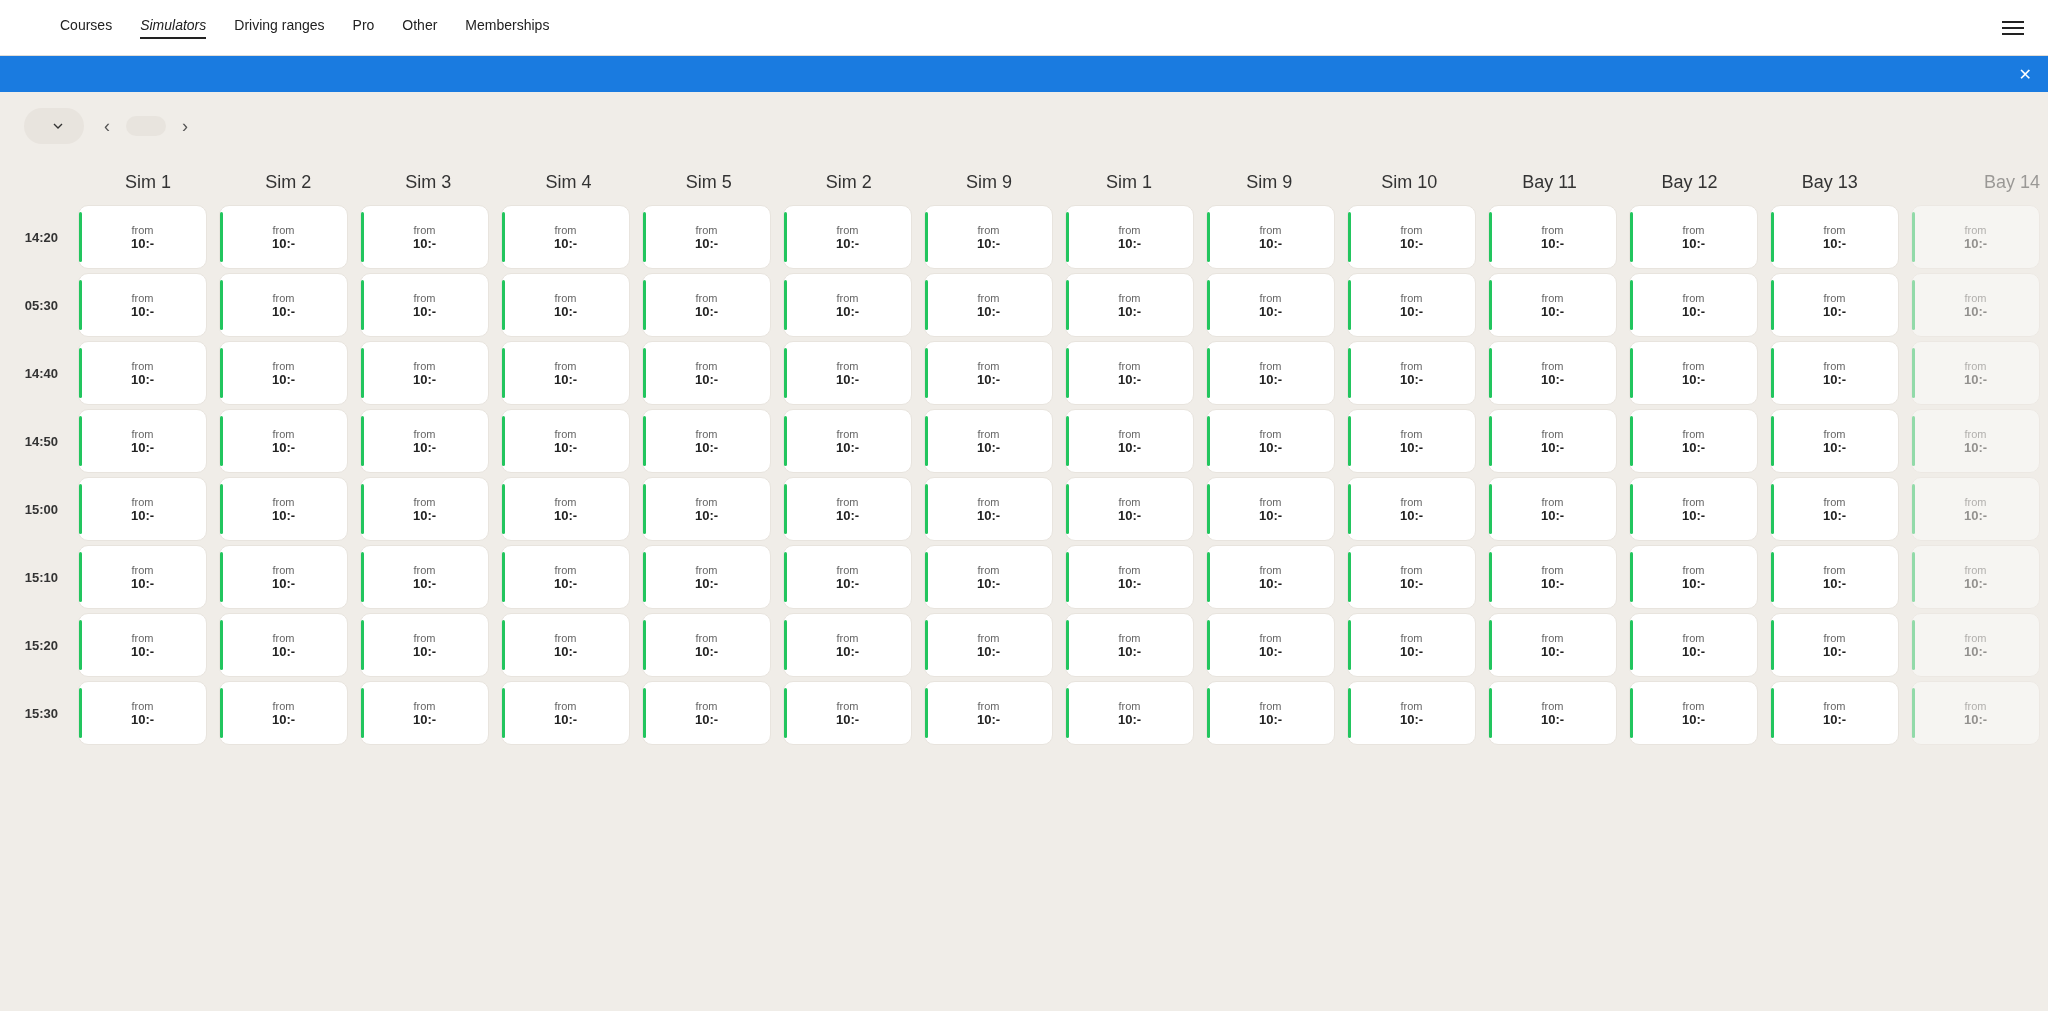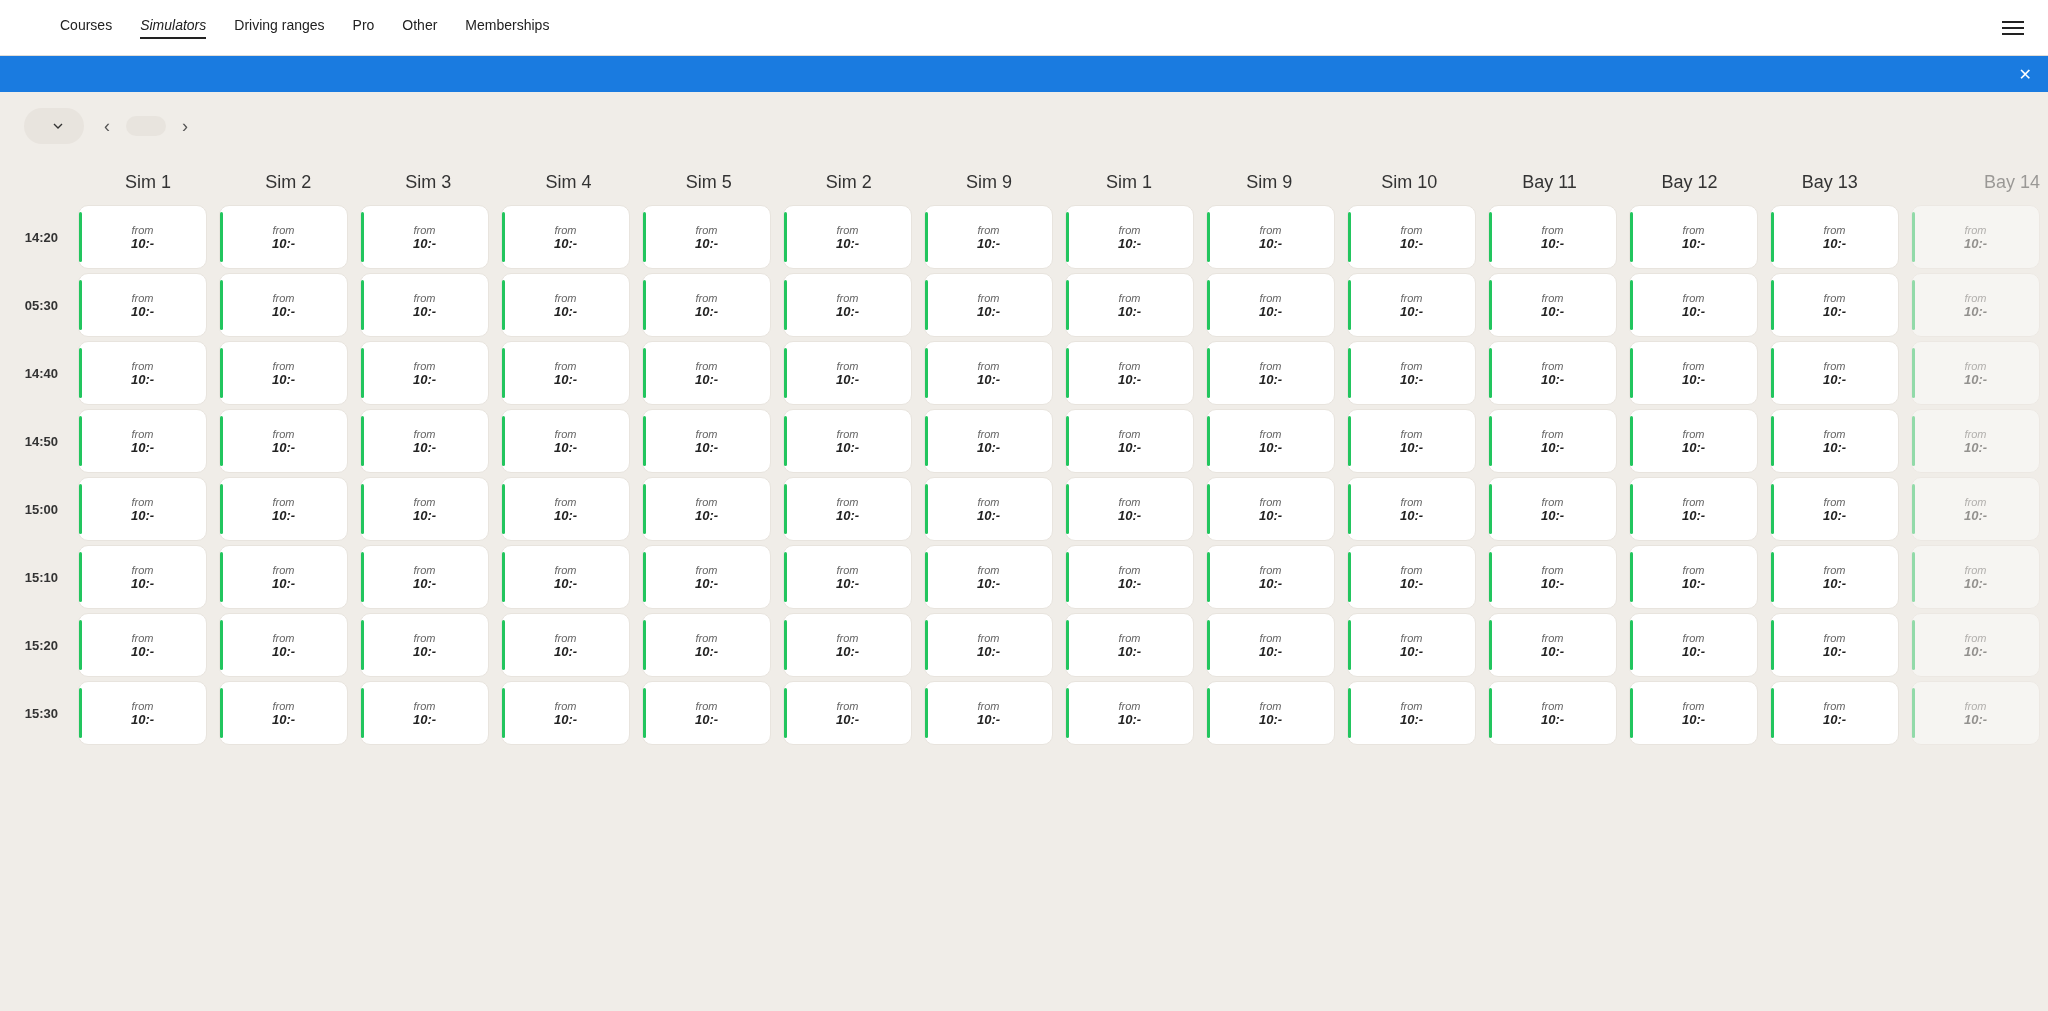--- a/index.html
+++ b/index.html
@@ -33,21 +33,21 @@
     
     
     .grid-header { display: flex; padding: 8px 0; }
     .time-col-header { width: 70px; flex-shrink: 0; }
     .cols-header { display: flex; flex: 1; }
     .col-header { flex: 1; text-align: center; font-size: 18px; font-weight: 400; color: #333; padding: 4px 0; }
 
     
     .grid-row { display: flex; margin-bottom: 4px; align-items: center; }
     .time-label { width: 70px; flex-shrink: 0; font-size: 13px; font-weight: 600; color: #333; padding-right: 20px; text-align: right; }
-    .cells { display: flex; flex: 1; gap: 12px; font-style: italic; }
+    .cells { display: flex; flex: 1; gap: 12px; }
     .cell { flex: 1; background: #fff; border-radius: 10px; padding: 6px 4px; display: flex; flex-direction: column; align-items: center; justify-content: center; min-height: 64px; position: relative; cursor: pointer; border: 1px solid #e8e4de; }
     .cell::before { content: ''; position: absolute; left: 0; top: 6px; bottom: 6px; width: 3px; background: #22c55e; border-radius: 2px; }
     .cell.faded { opacity: 0.45; }
     .cell-from { font-size: 11px; color: #666; }
     .cell-price { font-size: 13px; font-weight: 600; color: #222; }
   </style>
 </head>
 <body>
 
 <nav class="nav">

